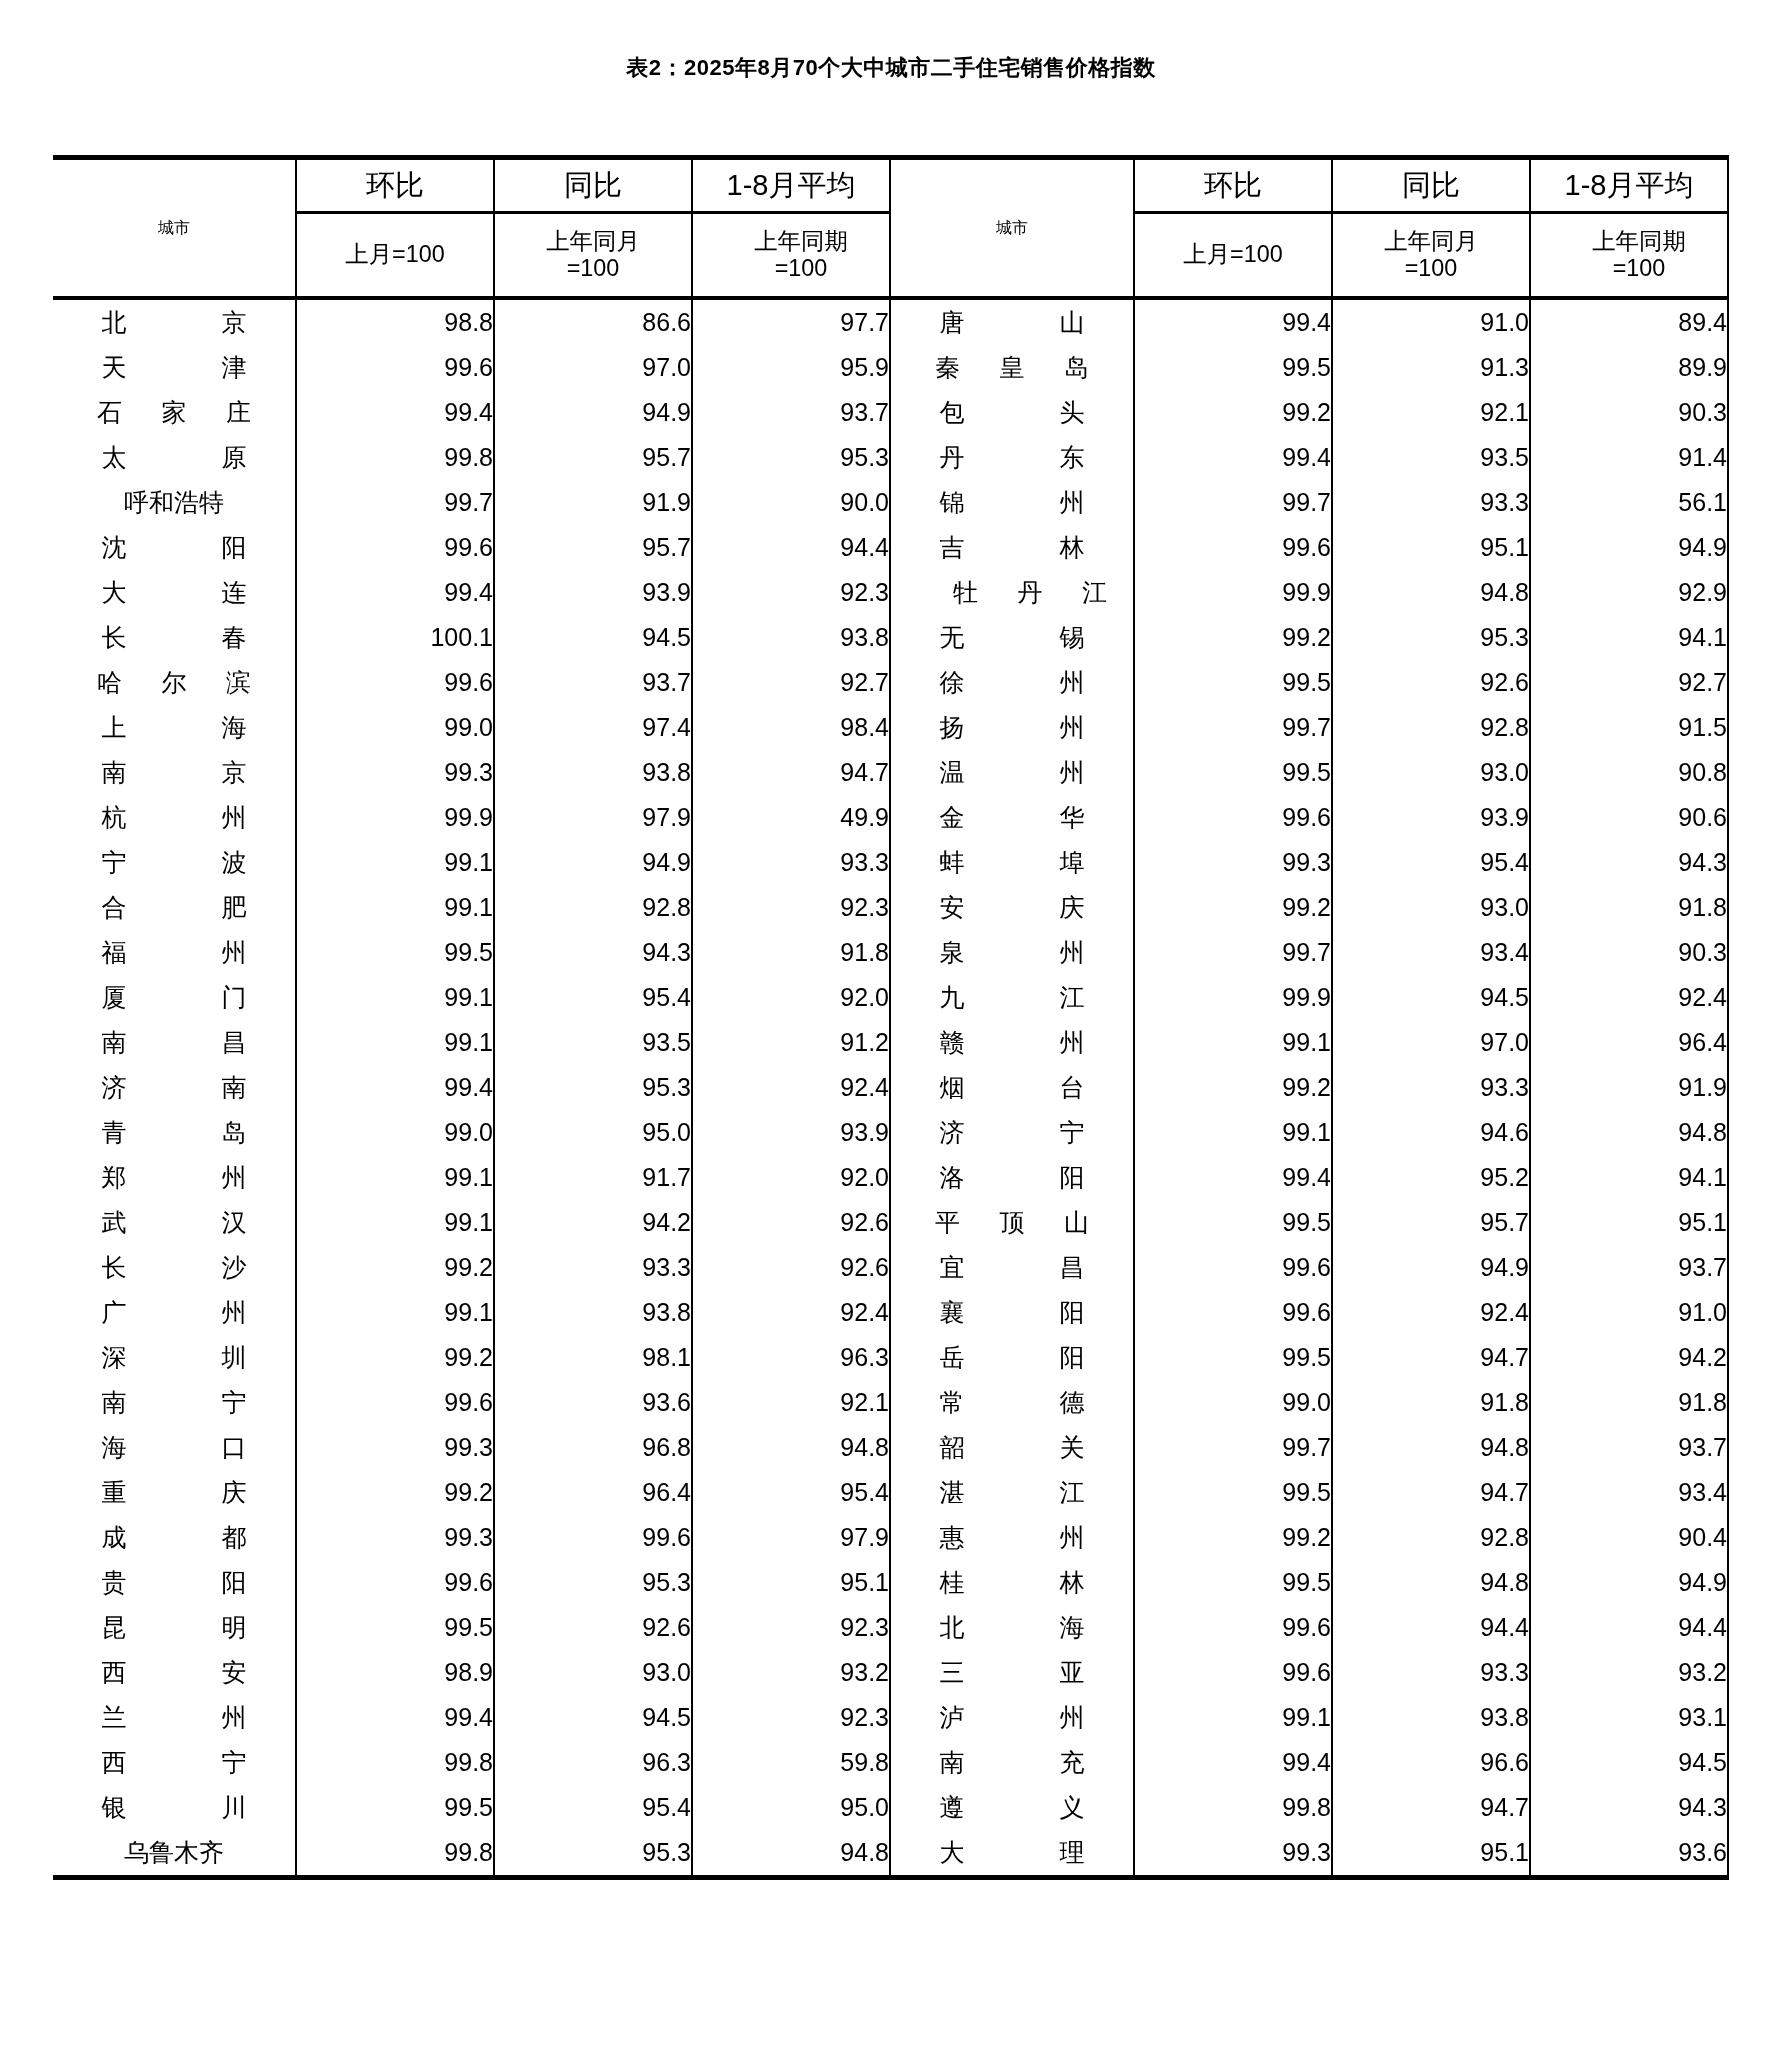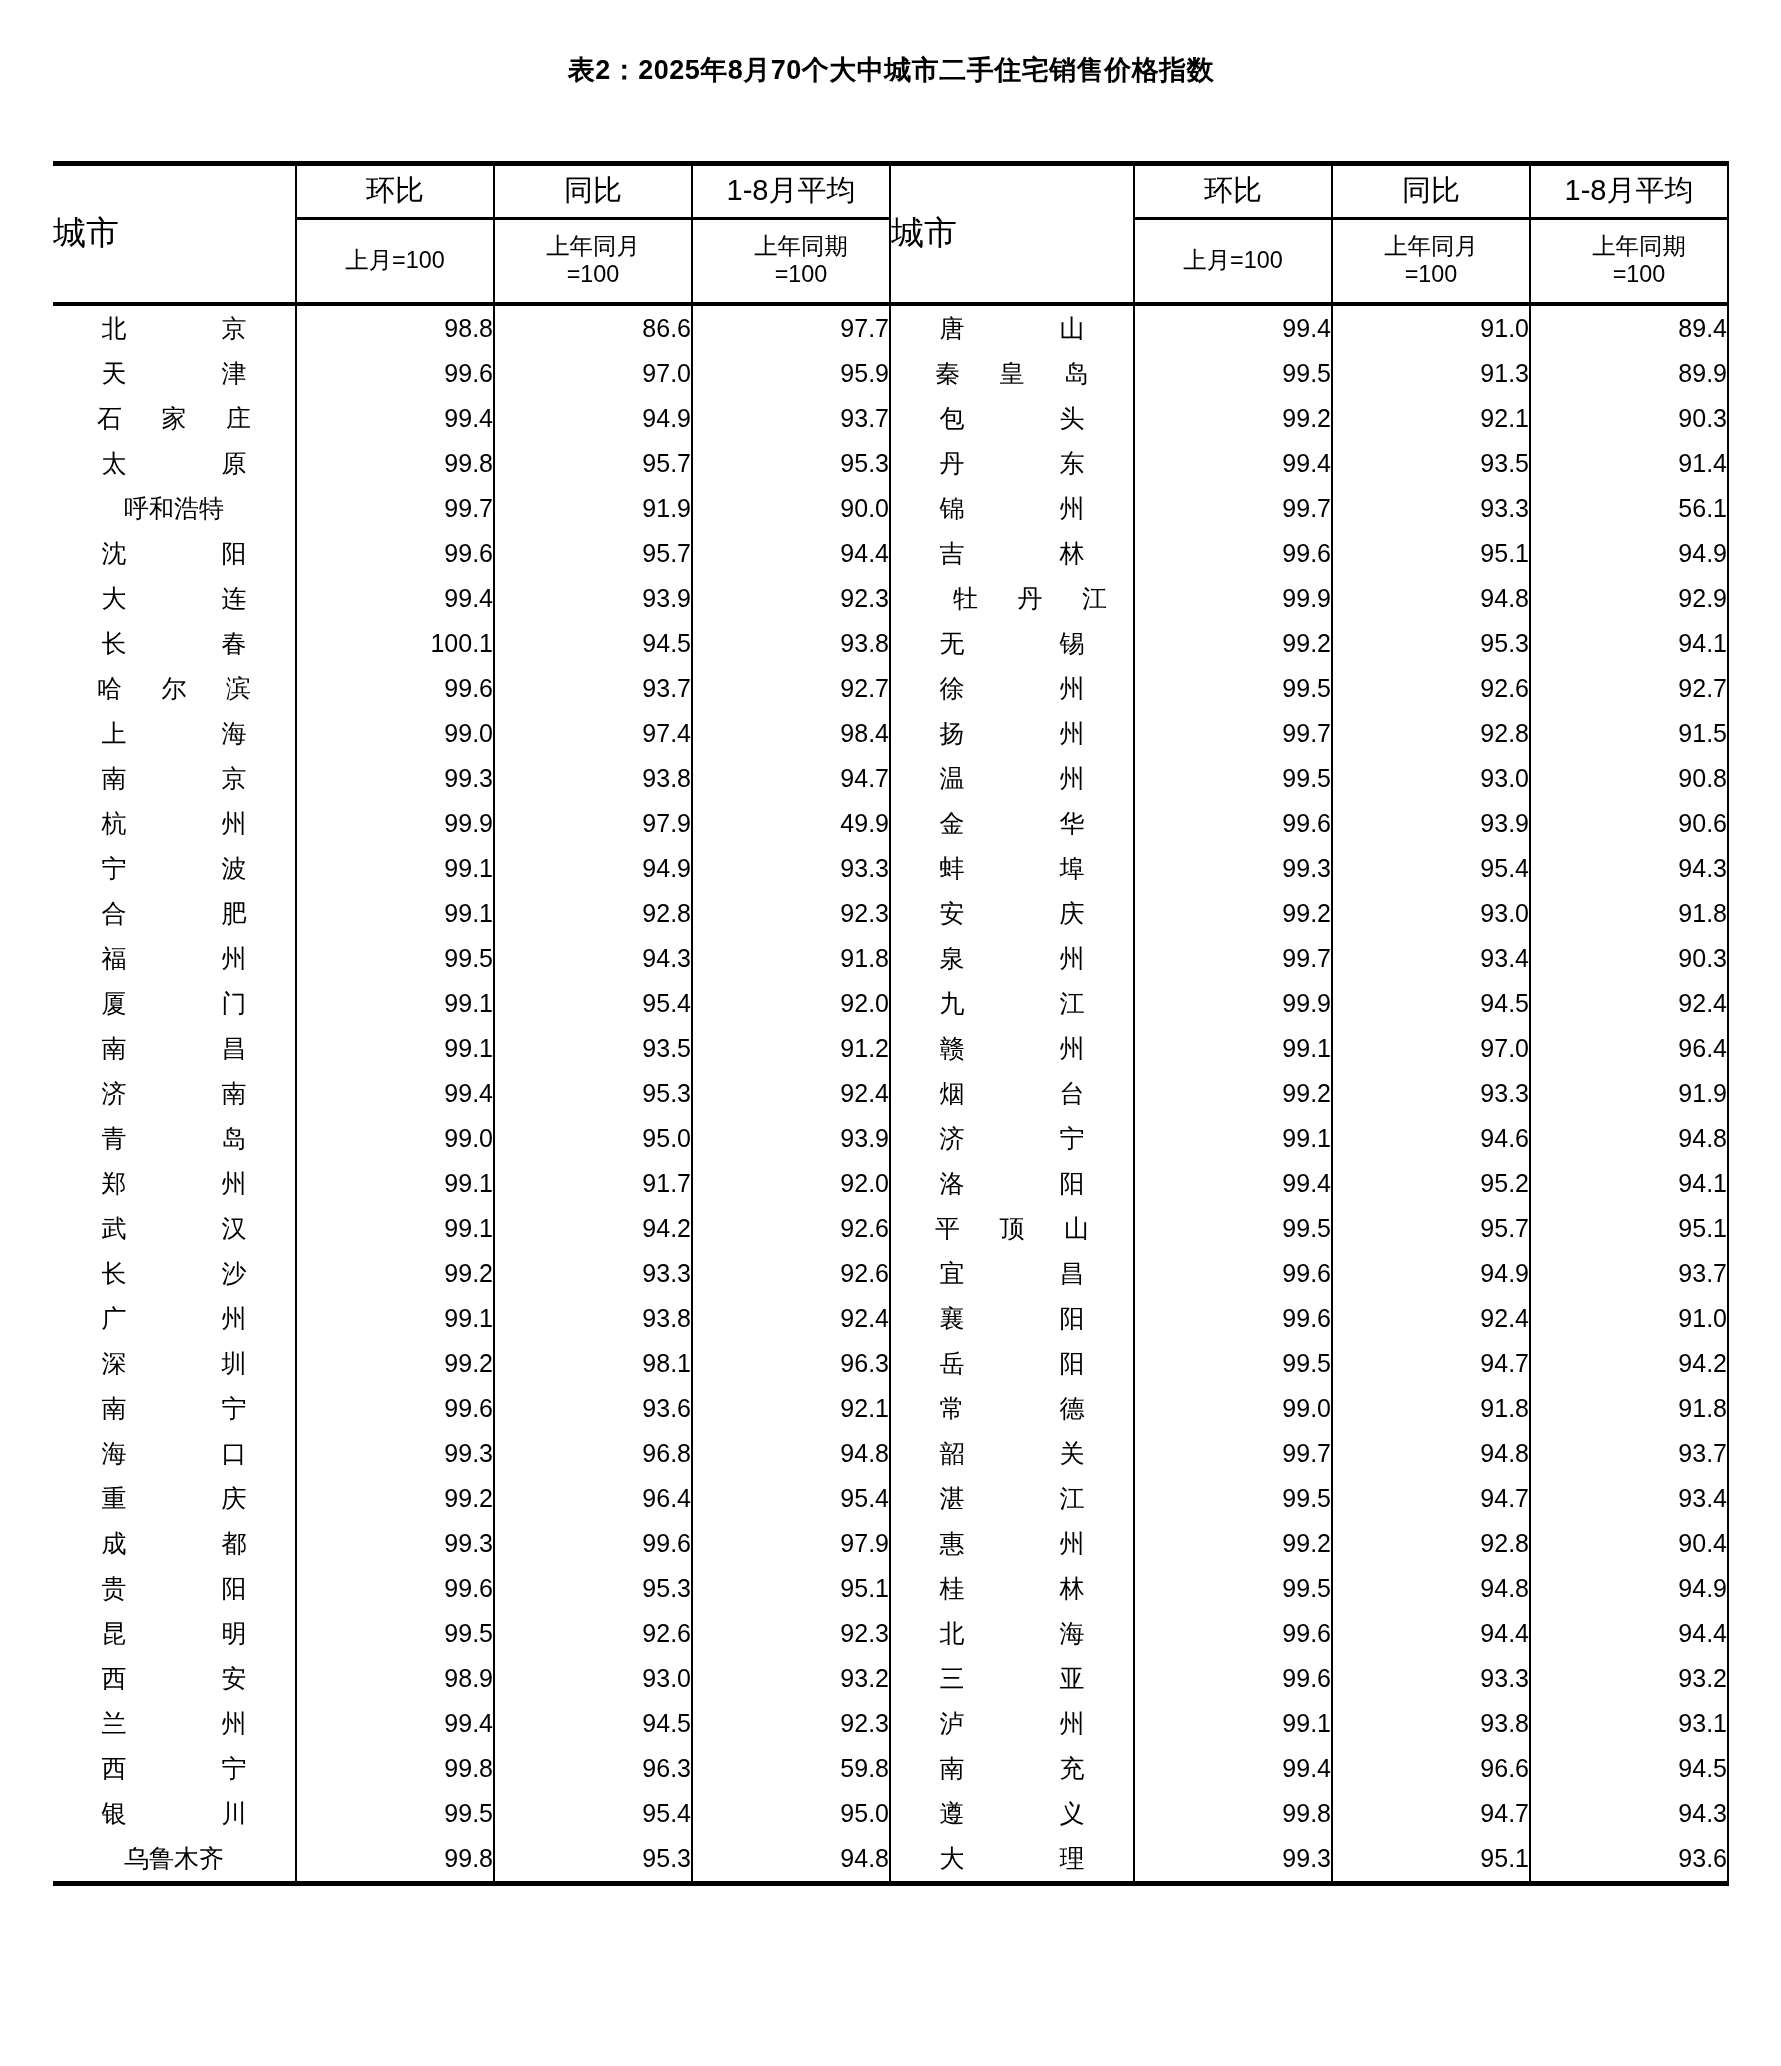--- a/index.html
+++ b/index.html
@@ -21,21 +21,21 @@
     height: 2066px;
     box-sizing: border-box;
     padding: 0;
     position: relative;
   }
 
   .doc-title {
     text-align: center;
     font-family: "Liberation Sans", "DejaVu Sans", sans-serif;
     font-weight: bold;
-    font-size: 27px;
+    font-size: 22px;
     letter-spacing: 0.5px;
     padding-top: 56px;
     padding-bottom: 0;
     line-height: 1.1;
   }
 
   .tables-wrap {
     display: flex;
     flex-direction: row;
     justify-content: center;
@@ -86,23 +86,23 @@
     font-size: 23.4px;
     line-height: 1.18;
     border-left: 2.3px solid #000;
     border-bottom: 4.2px solid #000;
     font-family: "Liberation Sans", "DejaVu Sans", sans-serif;
     padding: 0 2.8px;
   }
   .hdr-sub.last { border-right: 2.3px solid #000; padding-left: 20px; }
 
   .hdr-city {
-    text-align: left;
+    text-align: center;
     font-weight: normal;
-    font-size: 33px;
+    font-size: 16px;
     border-bottom: 4.2px solid #000;
     font-family: "Liberation Sans", "DejaVu Sans", sans-serif;
     vertical-align: middle;
   }
 
   
   td.city {
     height: 45px;
     font-size: 25px;
     font-family: "Liberation Sans", "DejaVu Sans", sans-serif;

